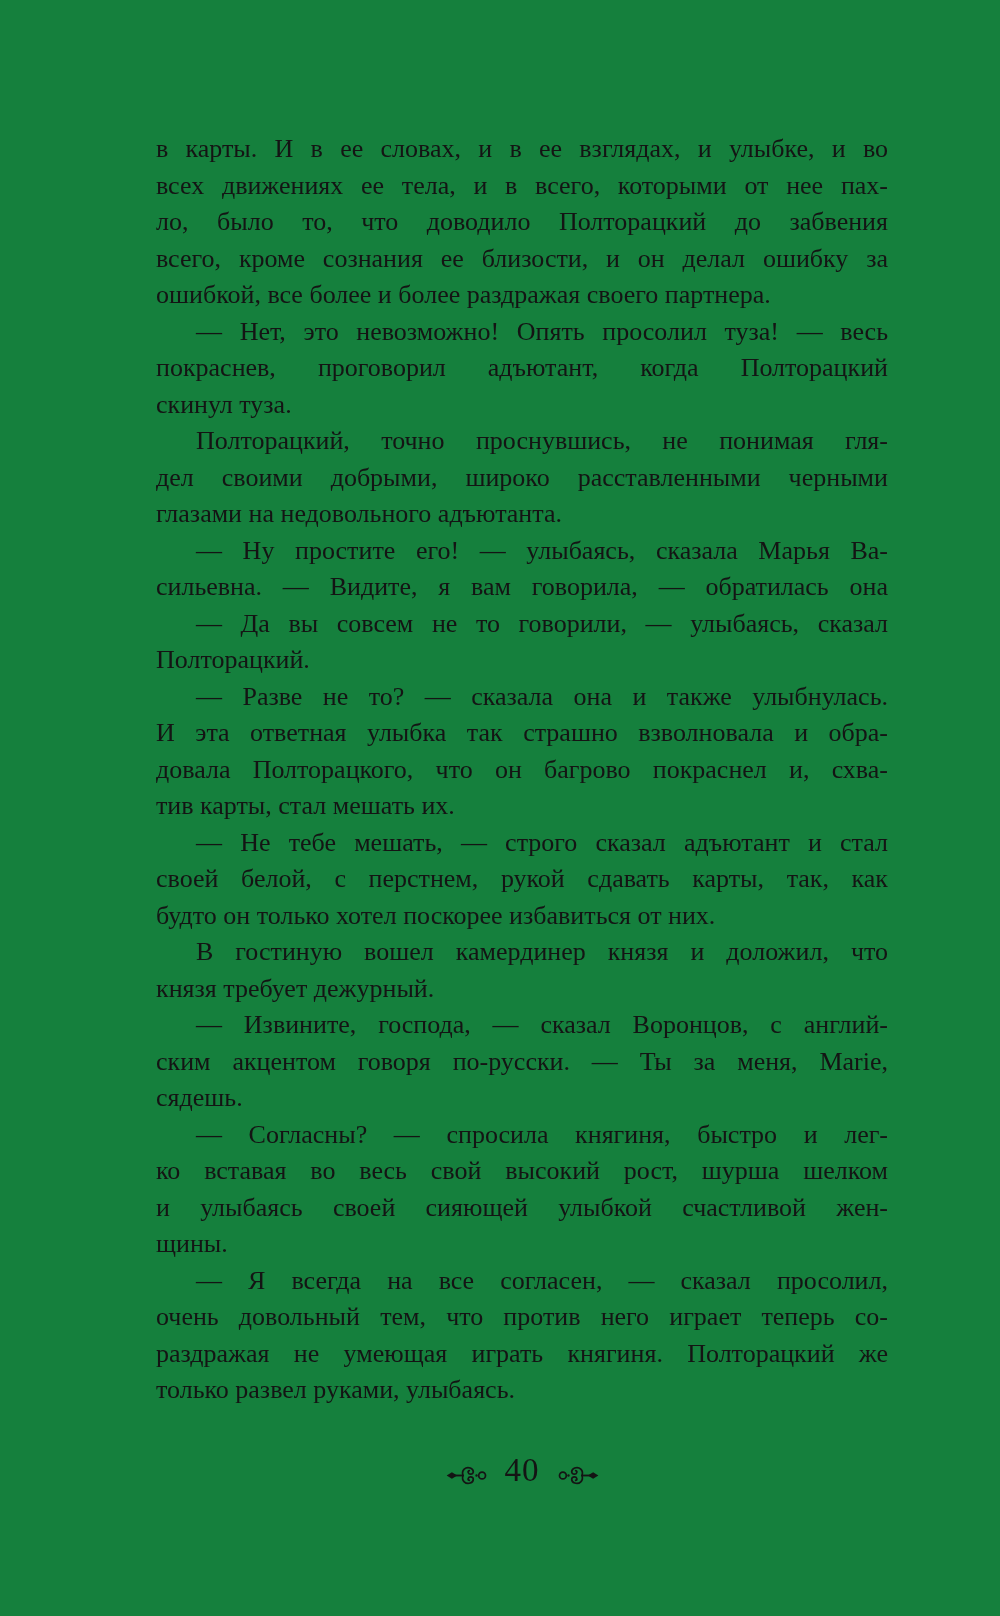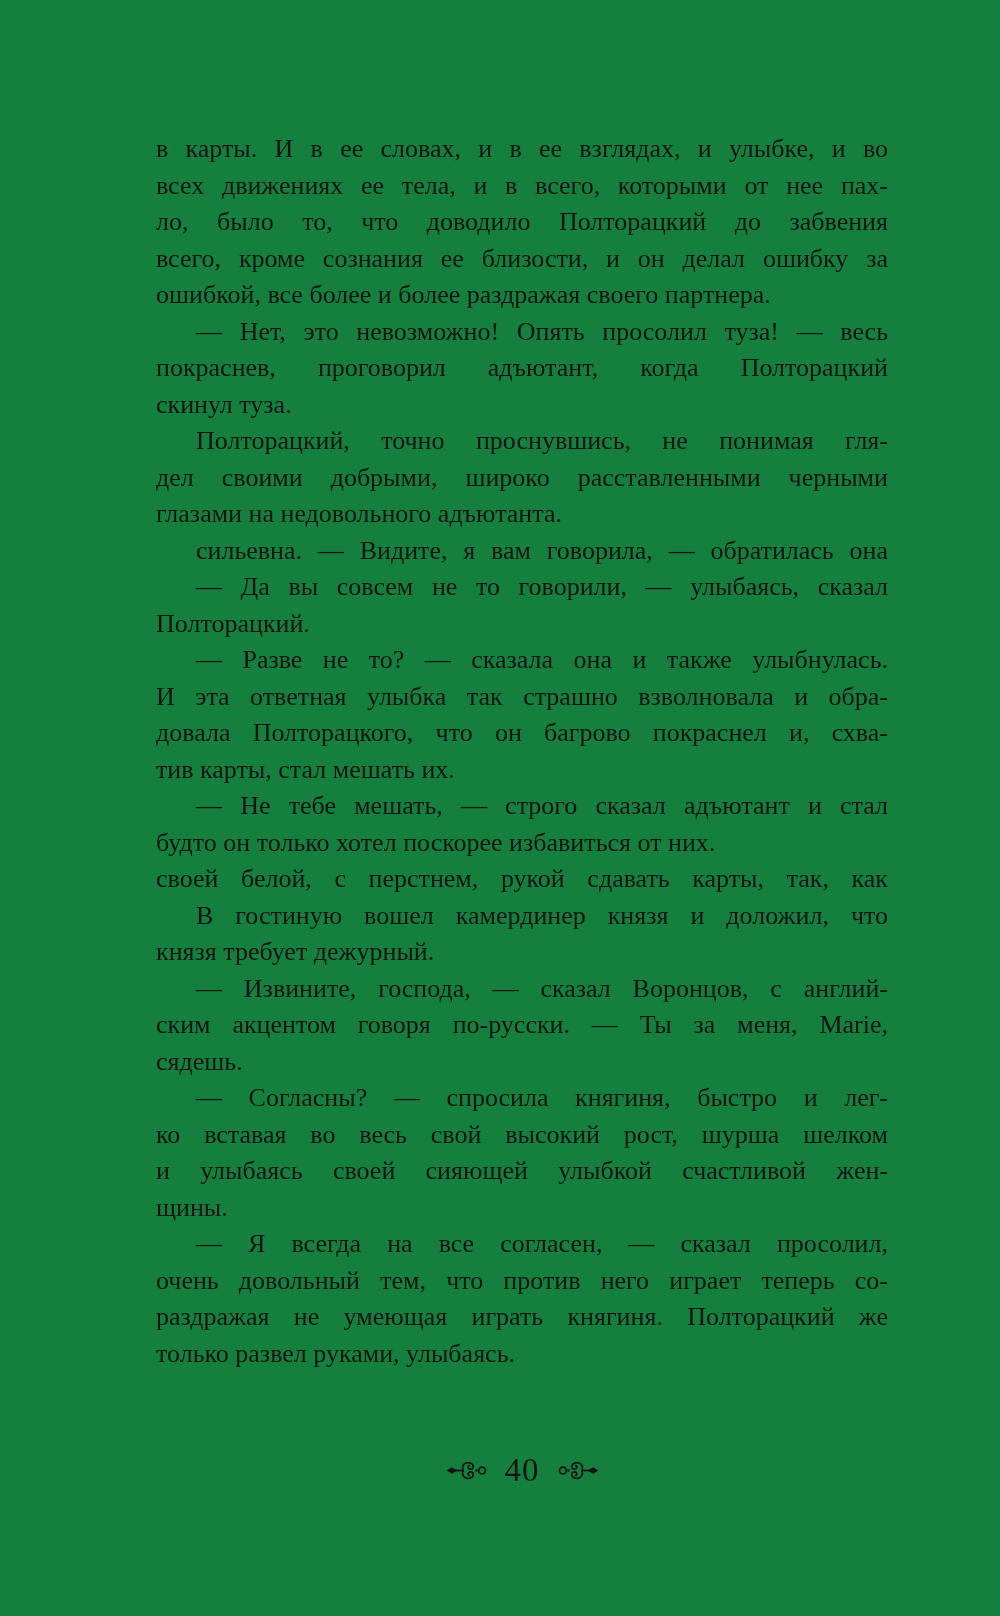--- a/index.html
+++ b/index.html
@@ -44,21 +44,21 @@
   .line.last {
     text-align-last: left;
   }
   .footer {
     position: absolute;
     left: 156px;
     top: 1454px;
     width: 732px;
     display: flex;
     justify-content: center;
-    align-items: center;
+    align-items: flex-end;
     gap: 17px;
   }
   .page-num {
     font-size: 33px;
     line-height: 1;
     letter-spacing: 1px;
   }
   .orn {
     display: inline-flex;
     align-items: center;
@@ -83,36 +83,37 @@
         <div class="line">— Нет, это невозможно! Опять просолил туза! — весь</div>
         <div class="line">покраснев, проговорил адъютант, когда Полторацкий</div>
         <div class="line last">скинул туза.</div>
       </div>
       <div class="para indent">
         <div class="line">Полторацкий, точно проснувшись, не понимая гля-</div>
         <div class="line">дел своими добрыми, широко расставленными черными</div>
         <div class="line last">глазами на недовольного адъютанта.</div>
       </div>
       <div class="para indent">
+        <div class="line">— Ну простите его! — улыбаясь, сказала Марья Ва-</div>
         <div class="line">сильевна. — Видите, я вам говорила, — обратилась она</div>
       </div>
       <div class="para indent">
         <div class="line">— Да вы совсем не то говорили, — улыбаясь, сказал</div>
         <div class="line last">Полторацкий.</div>
       </div>
       <div class="para indent">
         <div class="line">— Разве не то? — сказала она и также улыбнулась.</div>
         <div class="line">И эта ответная улыбка так страшно взволновала и обра-</div>
         <div class="line">довала Полторацкого, что он багрово покраснел и, схва-</div>
         <div class="line last">тив карты, стал мешать их.</div>
       </div>
       <div class="para indent">
         <div class="line">— Не тебе мешать, — строго сказал адъютант и стал</div>
+        <div class="line">своей белой, с перстнем, рукой сдавать карты, так, как</div>
         <div class="line last">будто он только хотел поскорее избавиться от них.</div>
-        <div class="line">своей белой, с перстнем, рукой сдавать карты, так, как</div>
       </div>
       <div class="para indent">
         <div class="line">В гостиную вошел камердинер князя и доложил, что</div>
         <div class="line last">князя требует дежурный.</div>
       </div>
       <div class="para indent">
         <div class="line">— Извините, господа, — сказал Воронцов, с англий-</div>
         <div class="line">ским акцентом говоря по-русски. — Ты за меня, Marie,</div>
         <div class="line last">сядешь.</div>
       </div>

